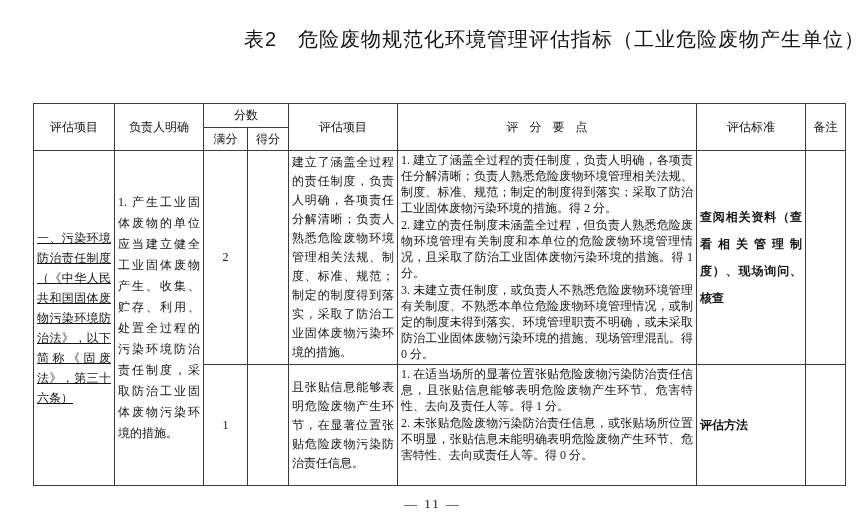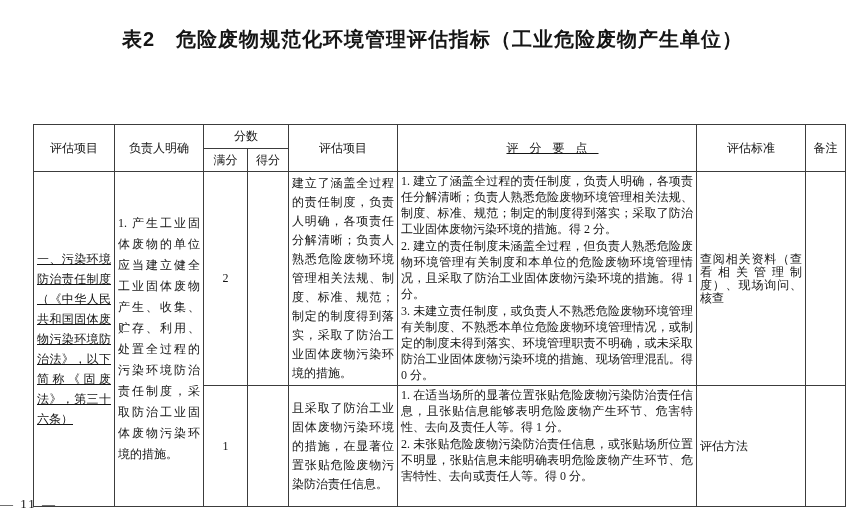--- a/index.html
+++ b/index.html
@@ -3,47 +3,47 @@
 <meta charset="utf-8">
 <style>
   html,body{margin:0;padding:0;}
   body{
     width:865px;height:525px;position:relative;background:#ffffff;
     font-family:"Liberation Serif","DejaVu Serif",serif;
     color:#151515;
   }
   .title{
     position:absolute;top:26px;left:0;width:100%;margin:0;
-    text-align:center;font-size:20px;font-weight:700;letter-spacing:1px;
+    text-align:right;font-size:20px;font-weight:400;letter-spacing:1px;
     font-family:"Liberation Sans","DejaVu Sans",sans-serif;
   }
   table.eval{
     position:absolute;left:33px;top:103px;width:812px;
-    border-collapse:collapse;table-layout:fixed;margin-top:21px;
+    border-collapse:collapse;table-layout:fixed;
   }
   table.eval td{
     border:1px solid #3c3c3c;font-size:12px;overflow:hidden;
     padding:1px 3px;word-break:break-all;
   }
   tr.hr1{height:24px;}
   tr.hr2{height:23px;}
   tr.br1{height:210px;}
   tr.br2{height:121px;}
   .hc{text-align:center;vertical-align:middle;font-size:12.5px;}
-  .hc.sp{letter-spacing:11px;text-indent:11px;text-decoration:underline;}
+  .hc.sp{letter-spacing:11px;text-indent:11px;}
   .cell-item{vertical-align:middle;text-align:justify;padding:2px 5px;line-height:20px;text-decoration:underline;}
   .cell-content{vertical-align:middle;text-align:justify;padding:2px 5px;line-height:21px;}
   .cell-score{text-align:center;vertical-align:middle;}
   .cell-standard{vertical-align:middle;text-align:justify;padding:2px 5px;line-height:19px;}
   .cell-points{vertical-align:top;text-align:justify;padding:3px 4px;line-height:16px;}
   .cell-points p{margin:0 0 1px 0;}
-  .cell-method{vertical-align:middle;text-align:justify;padding:2px 6px;line-height:13px;}
+  .cell-method{vertical-align:middle;text-align:justify;padding:2px 6px;line-height:27px;font-weight:bold;}
   .cell-remark{vertical-align:middle;}
   .page-num{
-    position:absolute;top:496px;left:0;width:100%;text-align:left;
+    position:absolute;top:496px;left:0;width:100%;text-align:center;
     font-size:13px;letter-spacing:2px;
   }
 </style>
 </head>
 <body>
 
 <div class="page">
 
   <h1 class="title">表2　危险废物规范化环境管理评估指标（工业危险废物产生单位）</h1>
 
@@ -84,21 +84,21 @@
           <p>2. 建立的责任制度未涵盖全过程，但负责人熟悉危险废物环境管理有关制度和本单位的危险废物环境管理情况，且采取了防治工业固体废物污染环境的措施。得 1 分。</p>
           <p>3. 未建立责任制度，或负责人不熟悉危险废物环境管理有关制度、不熟悉本单位危险废物环境管理情况，或制定的制度未得到落实、环境管理职责不明确，或未采取防治工业固体废物污染环境的措施、现场管理混乱。得 0 分。</p>
         </td>
         <td class="cell-method">查阅相关资料（查看相关管理制度）、现场询问、核查</td>
         <td class="cell-remark"></td>
       </tr>
 
       <tr class="br2">
         <td class="cell-score">1</td>
         <td class="cell-score"></td>
-        <td class="cell-standard">且采取了防治工业固体废物污染环境的措施，在显著位置张贴危险废物污染防治责任信息。</td>
+        <td class="cell-standard">且张贴信息能够表明危险废物产生环节，在显著位置张贴危险废物污染防治责任信息。</td>
         <td class="cell-points">
           <p>1. 在适当场所的显著位置张贴危险废物污染防治责任信息，且张贴信息能够表明危险废物产生环节、危害特性、去向及责任人等。得 1 分。</p>
           <p>2. 未张贴危险废物污染防治责任信息，或张贴场所位置不明显，张贴信息未能明确表明危险废物产生环节、危害特性、去向或责任人等。得 0 分。</p>
         </td>
         <td class="cell-method">评估方法</td>
         <td class="cell-remark"></td>
       </tr>
     </tbody>
   </table>
 

